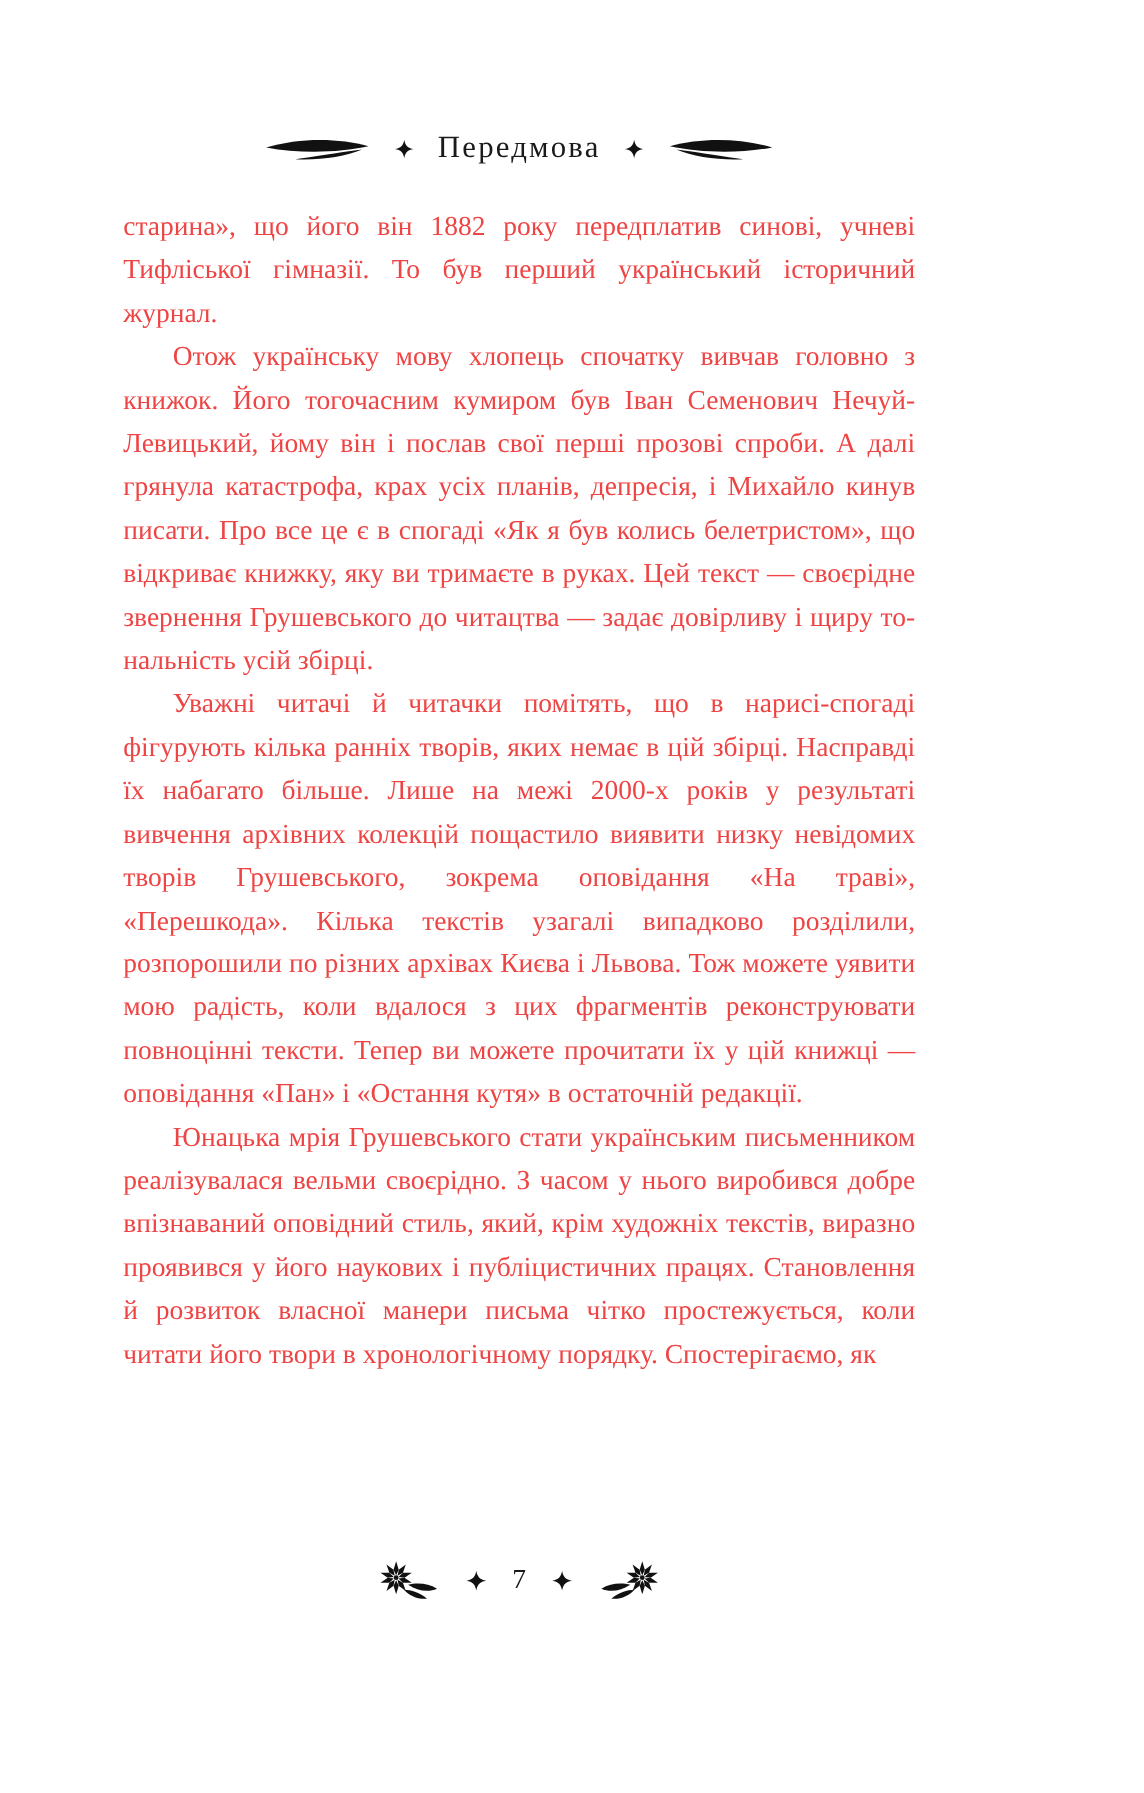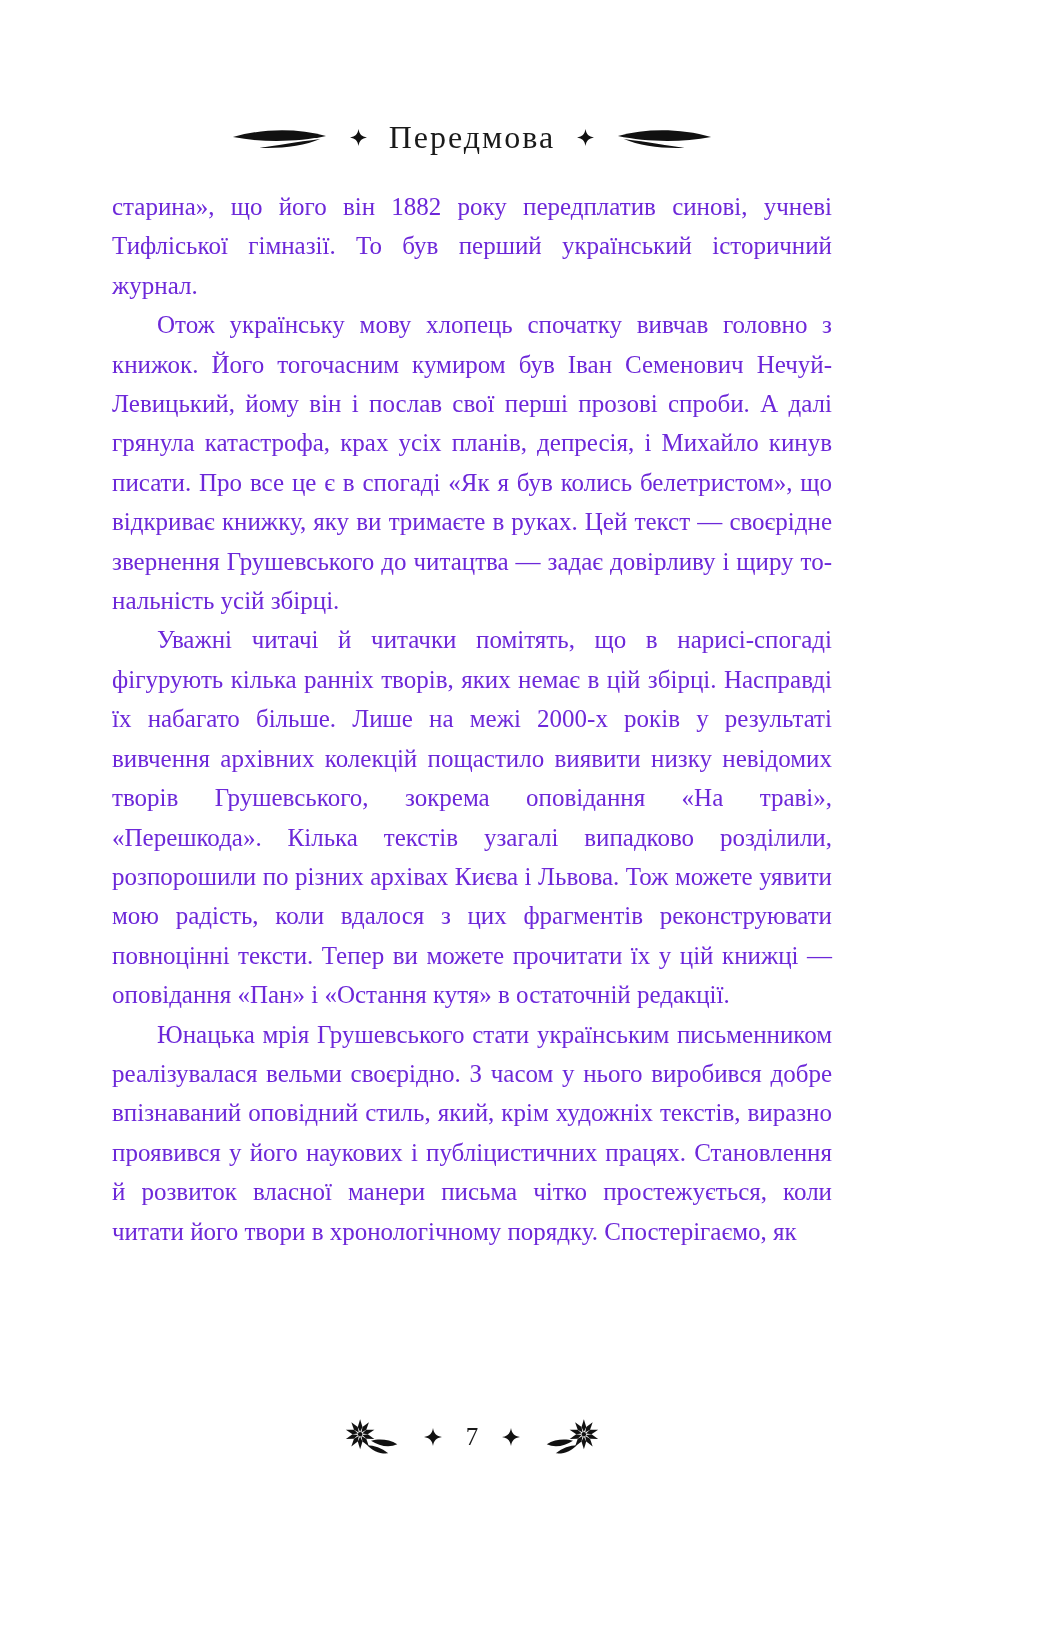--- a/index.html
+++ b/index.html
@@ -12,30 +12,30 @@
     overflow:hidden;
   }
   .page { position:relative; width:1040px; height:1630px; background:#ffffff; }
 
   
   .header-row {
     position:absolute; top:119px; left:112px; width:720px;
     display:flex; align-items:center; justify-content:center; gap:22px;
   }
   .section-title {
-    font-size:32px; letter-spacing:2px; color:#1a1a1a; white-space:nowrap;
+    font-size:28px; letter-spacing:2px; color:#1a1a1a; white-space:nowrap;
   }
   .ornament svg { display:block; fill:#111111; }
   .flip { transform:scaleX(-1); }
 
   
   .body-text {
     position:absolute; top:187px; left:112px; width:720px;
     font-size:25px; line-height:39.4px;
-    text-align:justify; color:#6d28d9;
+    text-align:justify; color:#ef4444;
     hyphens:manual;
   }
   .body-text p { text-indent:45px; }
   .body-text p.no-indent { text-indent:0; }
 
   
   .footer-row {
     position:absolute; top:1416px; left:112px; width:720px;
     display:flex; align-items:center; justify-content:center; gap:24px;
   }

